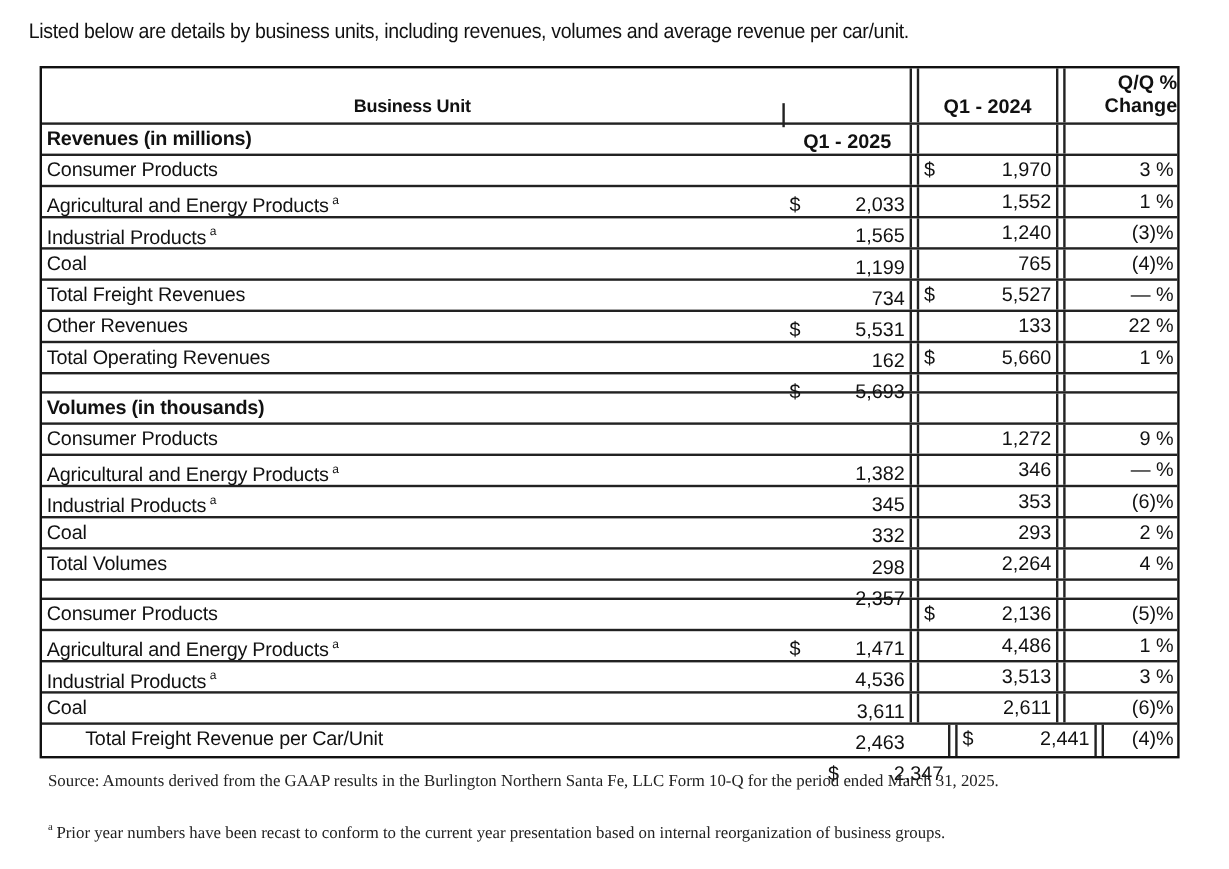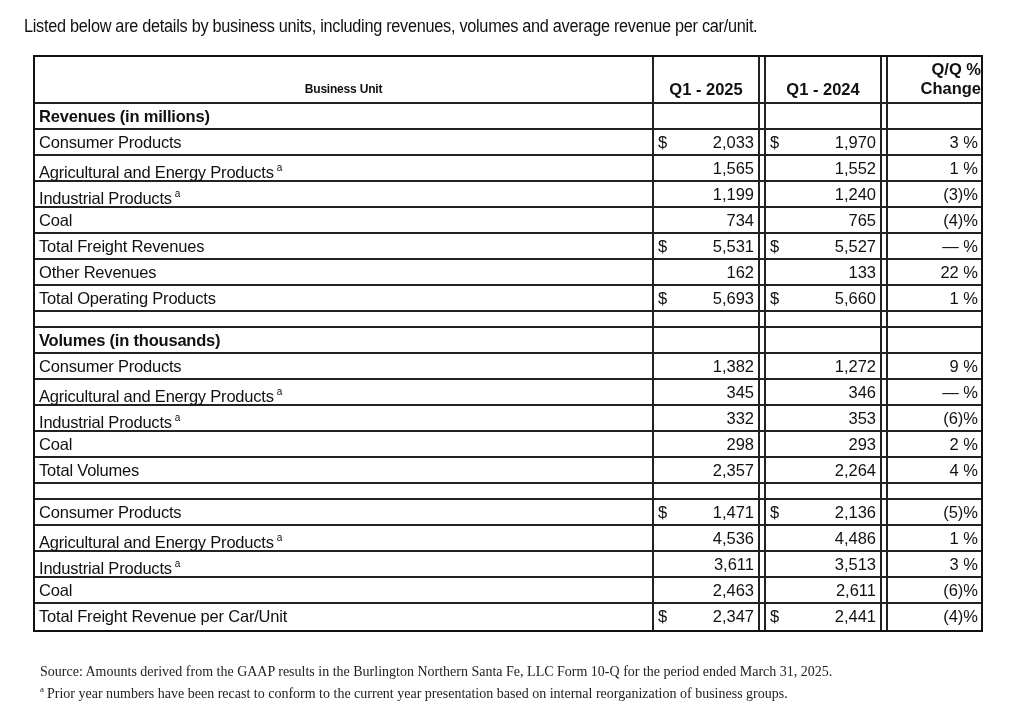--- a/index.html
+++ b/index.html
@@ -14,28 +14,28 @@
     .tbl {
       position: absolute; left: 33px; top: 55px; width: 950px;
       border: 2px solid #111; box-sizing: border-box;
     }
     .row {
       display: flex; height: 26px; border-bottom: 2px solid #222; box-sizing: border-box;
       font-size: 16.5px; line-height: 24px;
     }
     .row.head { height: 47px; }
     .row.spacer { height: 16px; }
-    .row:last-child { border-bottom: none; }
+    .row:last-child { border-bottom: none; padding-left: 32px; }
     .c { box-sizing: border-box; position: relative; }
     .c-label { width: 617px; padding-left: 4px; white-space: nowrap; letter-spacing: -0.2px; }
-    .c-v1 { width: 106px; border-left: 2px solid #222; display: flex; justify-content: space-between; padding: 0 4px 0 4px; }
+    .c-v1 { width: 106px; border-left: 2px solid #222; display: flex; justify-content: space-between; padding: 0 4px 0 4px; margin-top: 29px; }
     .gap { width: 6px; border-left: 2px solid #222; }
     .c-v2 { width: 116px; border-left: 2px solid #222; display: flex; justify-content: space-between; padding: 0 4px 0 4px; }
     .c-ch { flex: 1; border-left: 2px solid #222; text-align: right; padding-right: 3px; }
-    .head .c-label { text-align: center; font-weight: bold; padding-top: 20px; padding-left: 0; font-size: 12px; }
+    .head .c-label { text-align: center; font-weight: bold; padding-top: 20px; padding-left: 0; font-size: 15px; }
     .head .c-v1, .head .c-v2 { justify-content: center; font-weight: bold; padding-top: 20px; }
     .head .c-ch { font-weight: bold; line-height: 19px; padding: 3px 0 0 0; }
     .bold { font-weight: normal; }
     .section .c-label { font-weight: bold; }
     sup { font-size: 10px; vertical-align: 7px; margin-left: 3px; }
     .foot {
       position: absolute; left: 40px; font-family: "Liberation Serif", serif;
       font-size: 14px; color: #222; white-space: nowrap;
     }
     .foot sup { font-size: 9px; margin-left: 0; margin-right: 3px; vertical-align: 6px; }
@@ -149,21 +149,21 @@
       </div>
       <div class="c gap"></div>
       <div class="c c-v2">
         <span></span>
         <span>133</span>
       </div>
       <div class="c gap"></div>
       <div class="c c-ch"><span>22 %</span></div>
     </div>
     <div class="row bold">
-      <div class="c c-label"><span>Total Operating Products</span></div>
+      <div class="c c-label"><span>Total Operating Revenues</span></div>
       <div class="c c-v1">
         <span>$</span>
         <span>5,693</span>
       </div>
       <div class="c gap"></div>
       <div class="c c-v2">
         <span>$</span>
         <span>5,660</span>
       </div>
       <div class="c gap"></div>
@@ -332,14 +332,14 @@
       <div class="c gap"></div>
       <div class="c c-v2">
         <span>$</span>
         <span>2,441</span>
       </div>
       <div class="c gap"></div>
       <div class="c c-ch"><span>(4)%</span></div>
     </div>
 </div>
 
-<div class="foot" style="top:664px;text-align:right;">Source: Amounts derived from the GAAP results in the Burlington Northern Santa Fe, LLC Form 10-Q for the period ended March 31, 2025.</div>
+<div class="foot" style="top:644px;text-align:right;">Source: Amounts derived from the GAAP results in the Burlington Northern Santa Fe, LLC Form 10-Q for the period ended March 31, 2025.</div>
 <div class="foot" style="top:684px;"><sup>a</sup><span>Prior year numbers have been recast to conform to the current year presentation based on internal reorganization of business groups.</span></div>
 
 </body></html>

